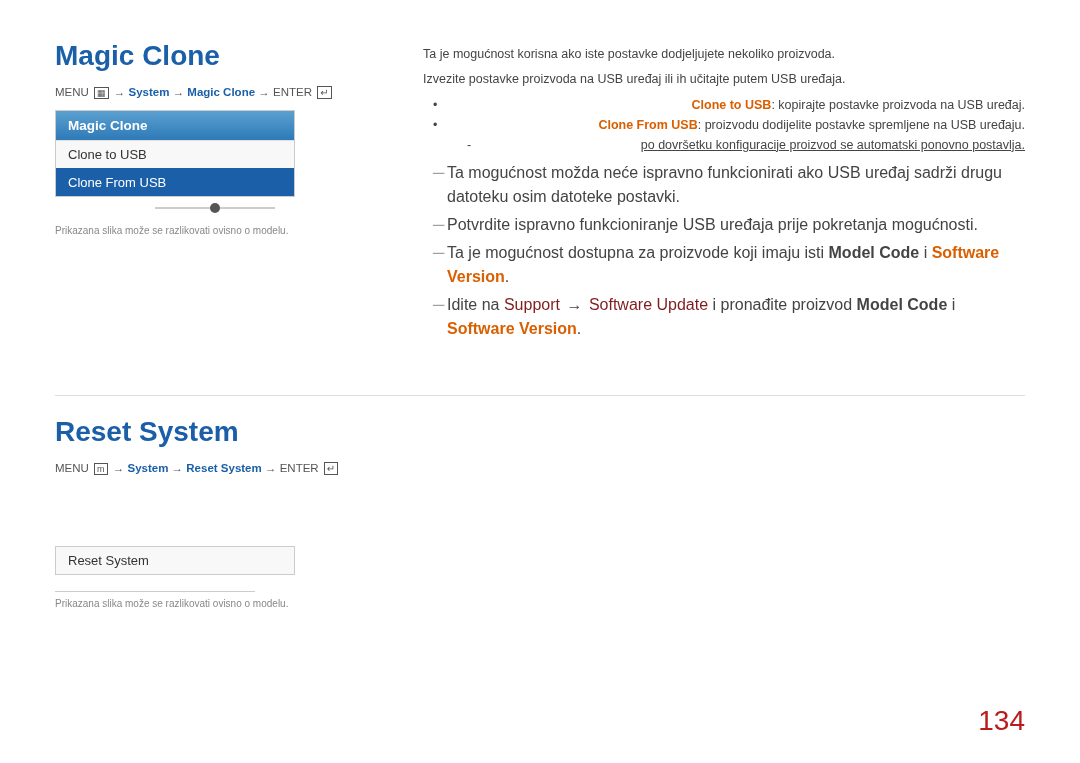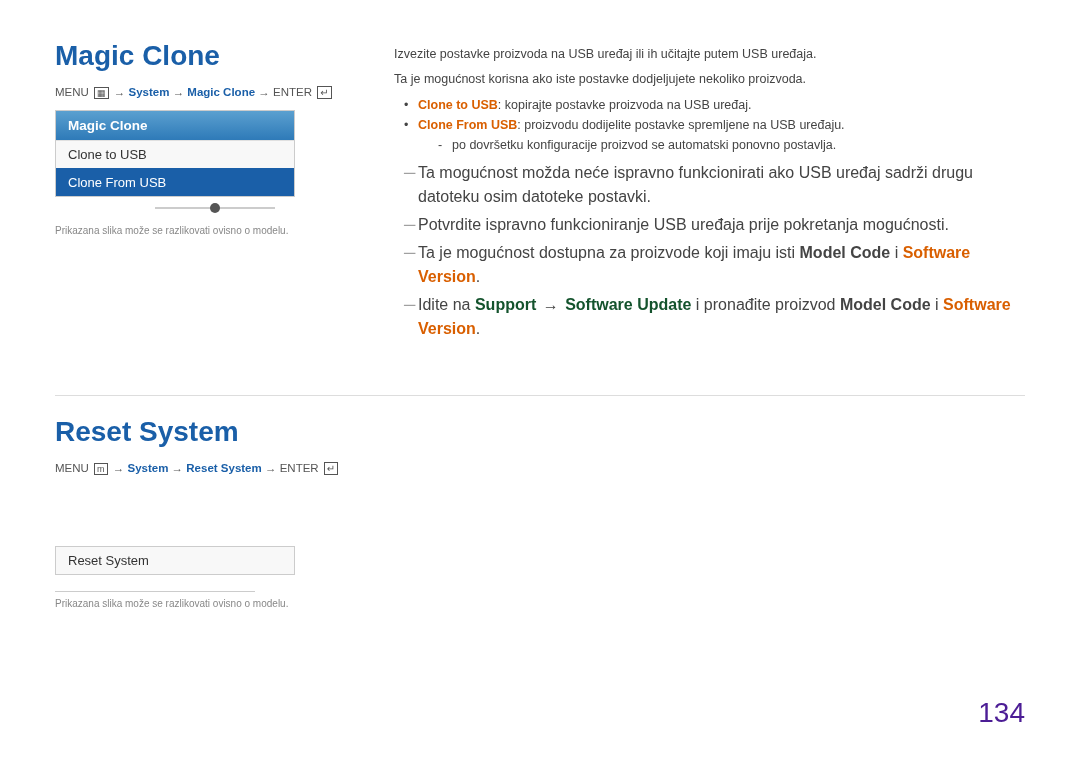--- a/index.html
+++ b/index.html
@@ -16,21 +16,21 @@
     .page {
       width: 1080px;
       min-height: 763px;
       padding: 40px 55px 40px 55px;
       position: relative;
     }
 
     
     .section-top {
       display: flex;
-      gap: 19px;
+      gap: 48px;
       margin-bottom: 50px;
     }
 
     .section-left {
       width: 320px;
       flex-shrink: 0;
     }
 
     .section-right {
       flex: 1;
@@ -131,39 +131,41 @@
       list-style: none;
       margin: 6px 0 6px 10px;
     }
 
     .bullet-list li {
       font-size: 12.5px;
       color: #444;
       line-height: 1.6;
       padding-left: 14px;
       position: relative;
+      text-align: right;
     }
 
     .bullet-list li::before {
       content: '•';
       position: absolute;
       left: 0;
     }
 
     .sub-bullet {
       list-style: none;
       margin-left: 20px;
     }
 
     .sub-bullet li {
       font-size: 12.5px;
       color: #444;
       line-height: 1.6;
       padding-left: 14px;
       position: relative;
+      text-decoration: underline;
     }
 
     .sub-bullet li::before {
       content: '-';
       position: absolute;
       left: 0;
     }
 
     .dash-note {
       font-size: 16px;
@@ -180,22 +182,22 @@
       left: 0;
       color: #999;
     }
 
     .highlight-orange {
       color: #d95f00;
       font-weight: bold;
     }
 
     .highlight-blue {
-      color: #14532d;
-      font-weight: bold;
+      color: #7f1d1d;
+      font-weight: normal;
     }
 
     .highlight-bold {
       font-weight: bold;
     }
 
     .arrow-sym {
       display: inline-block;
       margin: 0 2px;
     }
@@ -209,24 +211,24 @@
 
     
     .section-bottom {
       display: flex;
       gap: 48px;
     }
 
     
     .page-number {
       position: absolute;
-      bottom: 34px;
+      bottom: 26px;
       right: 55px;
       font-size: 28px;
-      color: #4c1d95;
+      color: #b91c1c;
       font-weight: 300;
     }
   </style>
 </head>
 <body>
 
 <div class="page">
 
   <div class="section-top">
 
@@ -254,22 +256,22 @@
       <div class="ui-slider-area">
         <div class="ui-slider-track">
           <div class="ui-slider-thumb"></div>
         </div>
       </div>
 
       <p class="caption-note">Prikazana slika može se razlikovati ovisno o modelu.</p>
     </div>
 
     <div class="section-right">
+      <p class="desc-text">Ta je mogućnost korisna ako iste postavke dodjeljujete nekoliko proizvoda.</p>
       <p class="desc-text">Izvezite postavke proizvoda na USB uređaj ili ih učitajte putem USB uređaja.</p>
-      <p class="desc-text">Ta je mogućnost korisna ako iste postavke dodjeljujete nekoliko proizvoda.</p>
 
       <ul class="bullet-list">
         <li>
           <span class="highlight-orange">Clone to USB</span><span>: kopirajte postavke proizvoda na USB uređaj.</span>
         </li>
         <li>
           <span class="highlight-orange">Clone From USB</span><span>: proizvodu dodijelite postavke spremljene na USB uređaju.</span>
           <ul class="sub-bullet">
             <li>po dovršetku konfiguracije proizvod se automatski ponovno postavlja.</li>
           </ul>

